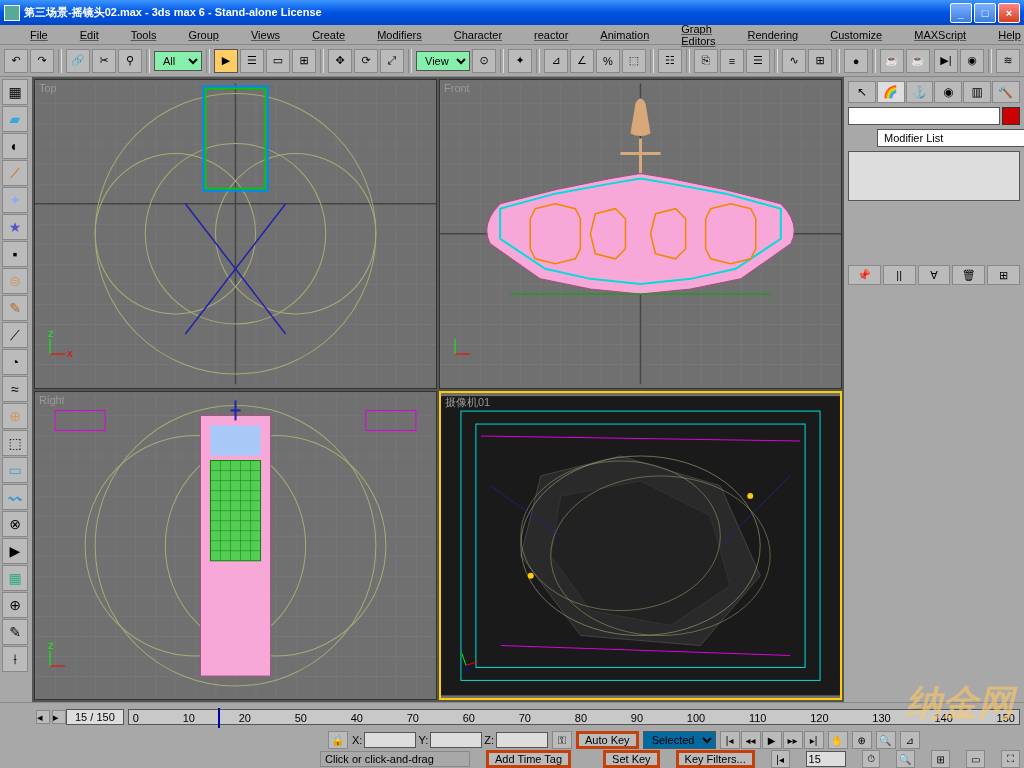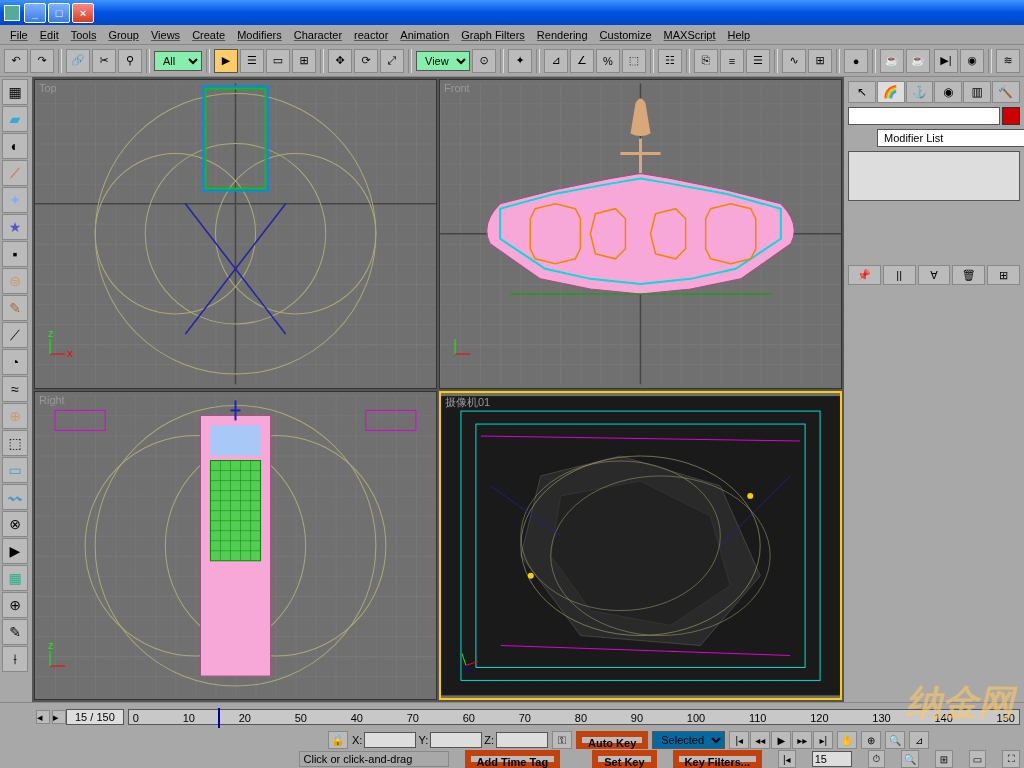--- a/index.html
+++ b/index.html
@@ -5,21 +5,21 @@
 * { margin: 0; padding: 0; box-sizing: border-box; font-family: Tahoma, sans-serif; font-size: 11px; }
 body { width: 1024px; height: 768px; overflow: hidden; background: #a8a8a8; }
 .titlebar { height: 25px; background: linear-gradient(to bottom, #3d95ff 0%, #0053e1 50%, #0046c7 100%); display: flex; align-items: center; padding: 0 4px; color: white; font-size: 12px; font-weight: bold; }
 .titlebar-icon { width: 16px; height: 16px; background: #5a9; margin-right: 4px; border: 1px solid #fff; }
 .titlebar-text { flex: 1; }
 .window-controls { display: flex; gap: 2px; }
 .win-btn { width: 22px; height: 20px; border-radius: 2px; border: 1px solid #fff; display: flex; align-items: center; justify-content: center; font-weight: bold; color: white; cursor: pointer; }
 .win-min, .win-max { background: linear-gradient(to bottom, #7eb1ff, #3c7de0); }
 .win-close { background: linear-gradient(to bottom, #f88, #d44020); }
 .menubar { height: 20px; background: #a8a8a8; display: flex; align-items: center; padding: 0 4px; border-bottom: 1px solid #888; }
-.menu-item { padding: 20px 6px; cursor: pointer; text-decoration: underline; text-decoration-color: #555; }
+.menu-item { padding: 20px 6px; cursor: pointer; text-decoration: underline; text-decoration-color: #555; margin-left: 20px; }
 .toolbar { height: 32px; background: #a8a8a8; display: flex; align-items: center; padding: 0 4px; border-bottom: 1px solid #888; gap: 2px; }
 .tool-btn { width: 24px; height: 24px; border: 1px solid #888; background: #bbb; display: flex; align-items: center; justify-content: center; cursor: pointer; }
 .tool-btn.active { background: #ffcc66; border: 1px solid #555; }
 .tool-sep { width: 4px; height: 24px; border-left: 1px solid #888; border-right: 1px solid #ddd; margin: 0 2px; }
 .tool-select { height: 20px; background: #86efac; border: 1px solid #555; padding: 0 4px; font-size: 11px; min-width: 48px; }
 .main-area { display: flex; height: 625px; }
 .left-toolbar { width: 32px; background: #a8a8a8; display: flex; flex-direction: column; padding: 2px; gap: 1px; }
 .ltool { width: 26px; height: 26px; border: 1px solid #888; background: #bbb; display: flex; align-items: center; justify-content: center; cursor: pointer; font-size: 14px; }
 .viewports { flex: 1; display: grid; grid-template-columns: 1fr 1fr; grid-template-rows: 1fr 1fr; gap: 2px; background: #555; padding: 2px; }
 .viewport { background: #707070; border: 1px solid #333; position: relative; overflow: hidden; }
@@ -39,50 +39,51 @@
 .bottom-area { height: 66px; background: #a8a8a8; }
 .timeline { height: 28px; display: flex; align-items: center; padding: 0 4px; border-top: 1px solid #888; }
 .frame-display { background: #ddd; border: 1px solid #555; padding: 1px 8px; margin-right: 4px; }
 .timeline-track { flex: 1; height: 16px; background: #c8c8c8; border: 1px solid #555; position: relative; }
 .timeline-marker { position: absolute; top: -2px; width: 2px; height: 20px; background: #00a; left: 10%; }
 .timeline-ticks { position: absolute; width: 100%; display: flex; justify-content: space-between; font-size: 9px; top: 2px; padding: 0 4px; }
 .status-bar { height: 20px; display: flex; align-items: center; padding: 0 4px; gap: 4px; }
 .status-bar2 { height: 18px; display: flex; align-items: center; padding: 0 4px; gap: 16px; font-size: 10px; }
 .coord-group { display: flex; align-items: center; gap: 2px; }
 .coord-input { width: 52px; height: 16px; background: #ddd; border: 1px solid #555; padding: 0 2px; }
-.status-btn { height: 18px; padding: 0 6px; border: 6px solid #c2410c; background: #bbb; cursor: pointer; white-space: nowrap; font-weight: bold; }
+.status-btn { height: 18px; padding: 0 6px; border: 3px solid #c2410c; background: #bbb; cursor: pointer; white-space: nowrap; }
 .status-select { height: 18px; background: #0369a1; border: 1px solid #555; padding: 0 4px; }
 .playback { display: flex; gap: 1px; }
 .play-btn { width: 20px; height: 18px; border: 1px solid #888; background: #bbb; display: flex; align-items: center; justify-content: center; cursor: pointer; font-size: 10px; }
 .watermark { position: absolute; bottom: 40px; right: 10px; font-size: 36px; font-weight: bold; color: rgba(255,200,100,0.6); font-style: italic; pointer-events: none; }
 </style>
 </head>
 <body>
 
 <div class="titlebar">
   <div class="titlebar-icon"></div>
+  <div class="titlebar-text">第三场景-摇镜头02.max - 3ds max 6 - Stand-alone License</div>
   <div class="window-controls">
     <div class="win-btn win-min">_</div>
     <div class="win-btn win-max">□</div>
     <div class="win-btn win-close">×</div>
   </div>
 </div>
 
 <div class="menubar">
   <span class="menu-item">File</span>
   <span class="menu-item">Edit</span>
   <span class="menu-item">Tools</span>
   <span class="menu-item">Group</span>
   <span class="menu-item">Views</span>
   <span class="menu-item">Create</span>
   <span class="menu-item">Modifiers</span>
   <span class="menu-item">Character</span>
   <span class="menu-item">reactor</span>
   <span class="menu-item">Animation</span>
-  <span class="menu-item">Graph Filters</span>
+  <span class="menu-item">Graph Editors</span>
   <span class="menu-item">Rendering</span>
   <span class="menu-item">Customize</span>
   <span class="menu-item">MAXScript</span>
   <span class="menu-item">Help</span>
 </div>
 
 <div class="toolbar">
   <div class="tool-btn">↶</div>
   <div class="tool-btn">↷</div>
   <div class="tool-sep"></div>

